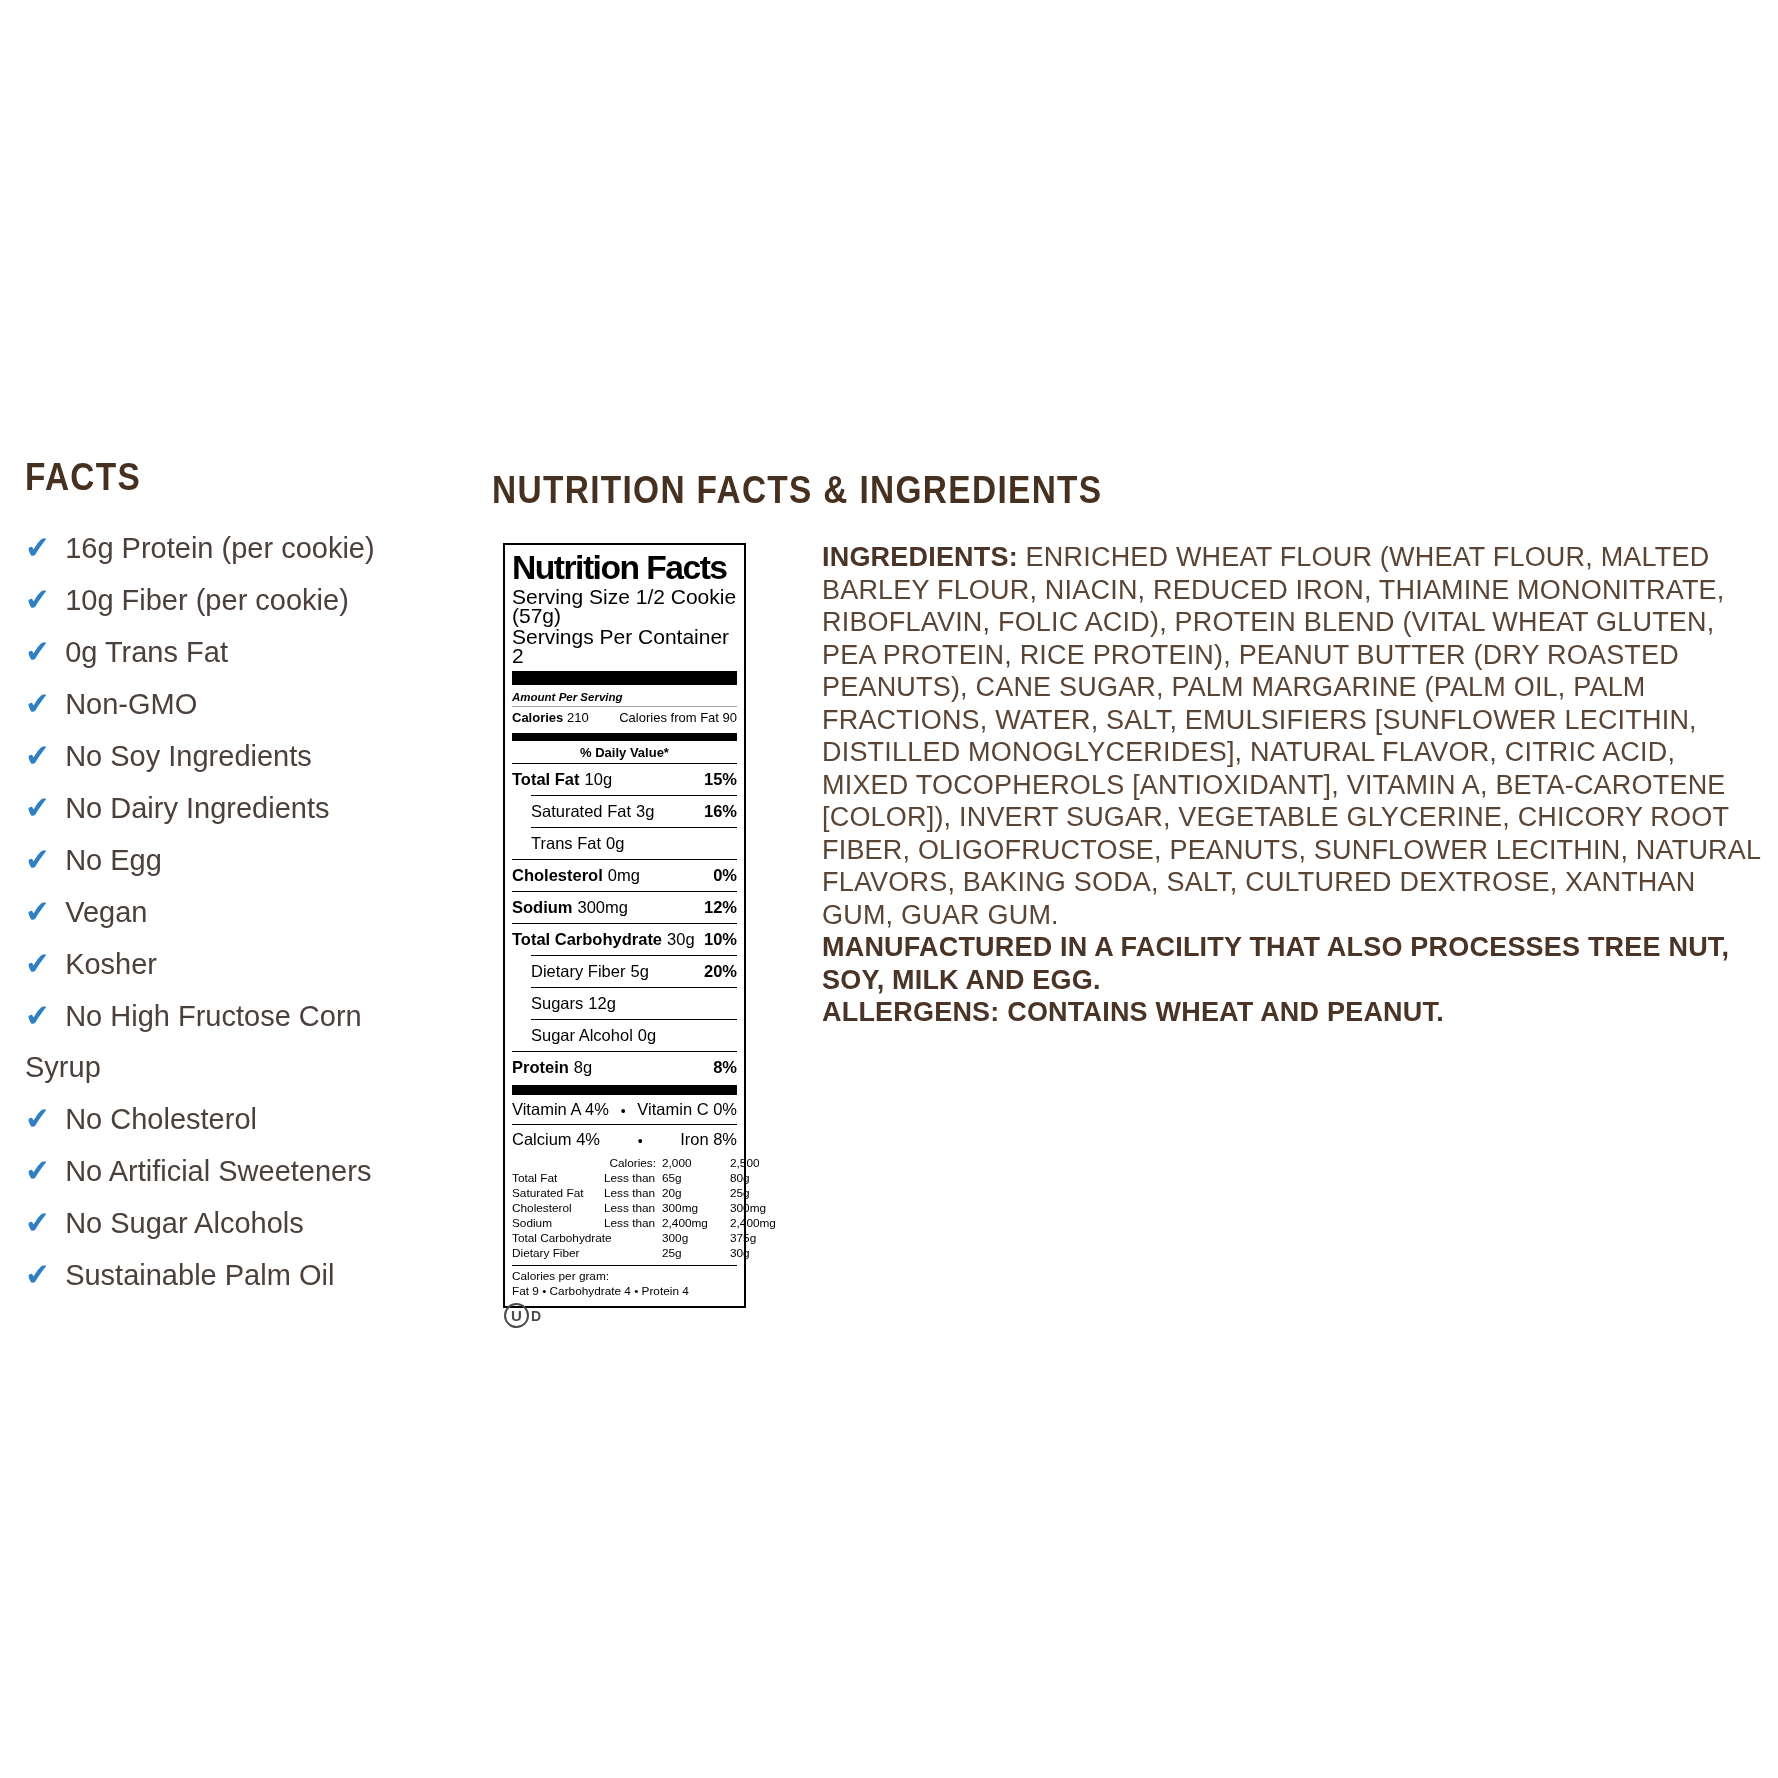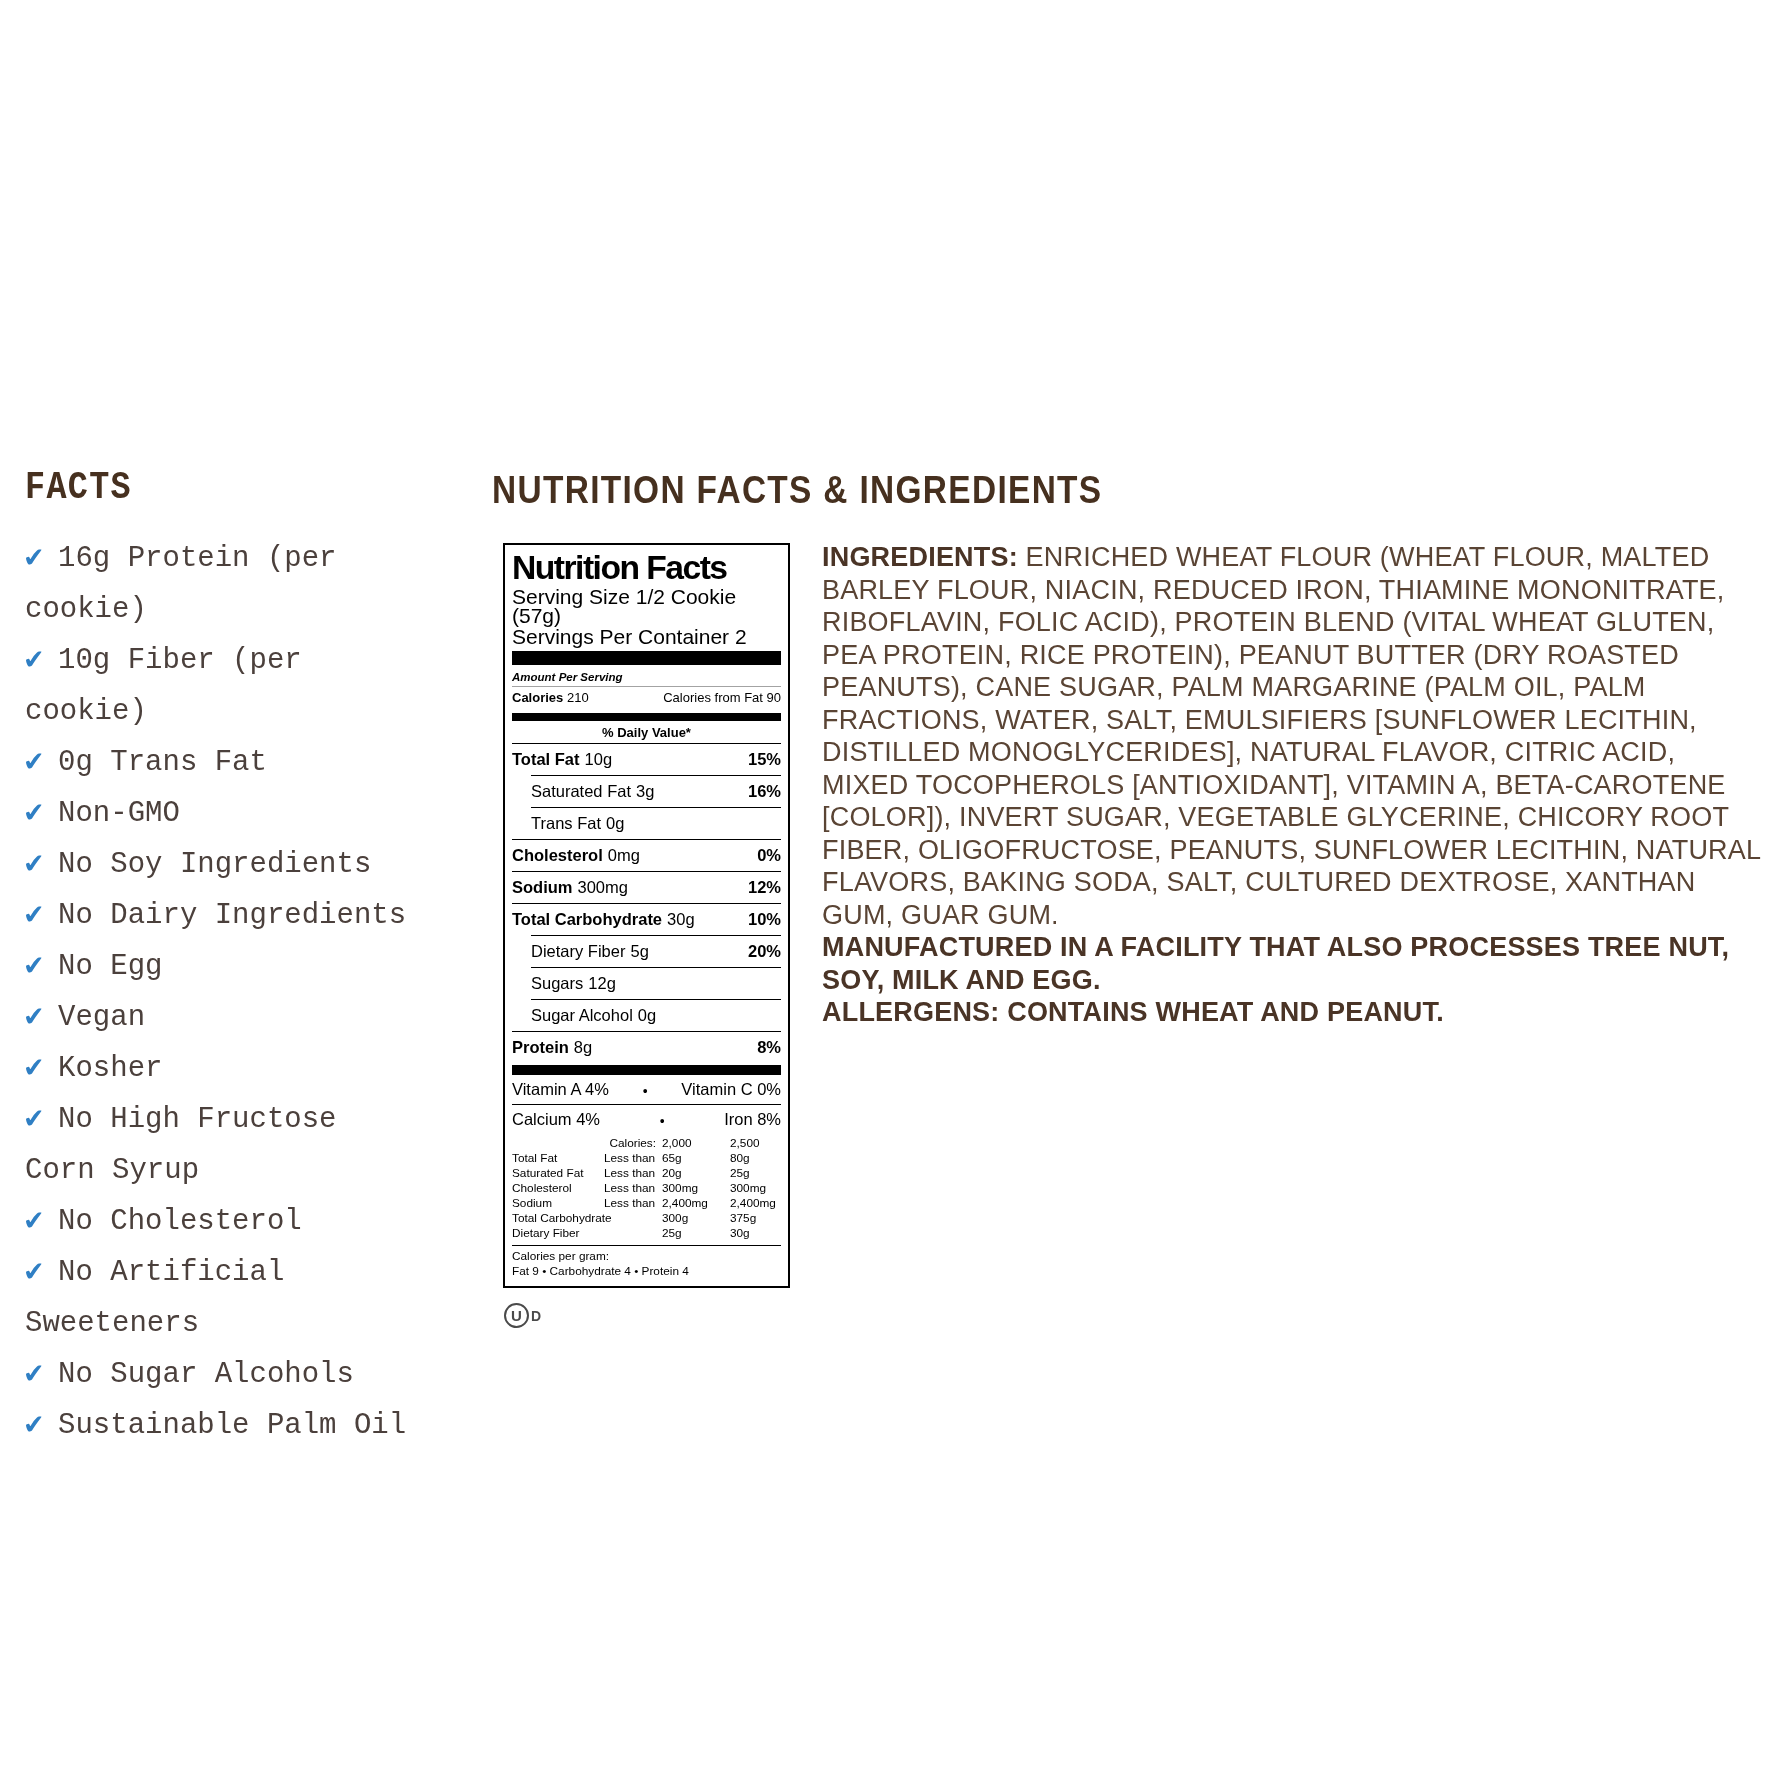--- a/index.html
+++ b/index.html
@@ -6,30 +6,30 @@
   html,body { width:1778px; height:1778px; background:#ffffff; overflow:hidden;
               font-family:"Liberation Sans", sans-serif; }
 
   .section-title {
     font-weight:700; font-size:38px; line-height:1; color:#46301f;
     letter-spacing:1.5px; transform:scaleX(0.88); transform-origin:left center;
     white-space:nowrap;
   }
 
   
-  .facts { position:absolute; left:25px; top:469px; width:392px;font-family:Liberation Mono, monospace; }
+  .facts { position:absolute; left:25px; top:458px; width:392px; }
   .facts-list { margin-top:26px; }
   .fact-item { font-size:29px; line-height:51px; color:#4b403c; }
   .check { color:#2f7fc4; font-size:30px; display:inline-block;
            transform:rotate(-4deg); margin-right:15px; }
 
   
   .nf-heading { position:absolute; left:492px; top:471px; }
 
-  .nf-label { position:absolute; left:503px; top:543px; width:287px;
+  .nf-label { position:absolute; left:503px; top:543px; width:243px;
               border:2.5px solid #000; background:#fff; padding:6px 7px 7px 7px;
               color:#000; }
   .nf-title { font-size:33px; font-weight:700; letter-spacing:-1.5px; line-height:1.05;
               transform:scaleX(1.02); transform-origin:left center; }
   .nf-serving { font-size:21px; line-height:19.5px; margin-top:1px; }
   .bar { background:#000; height:14px; margin:5px 0 4px 0; }
   .bar.thin { height:8px; margin:3px 0 0 0; }
   .bar.mid { height:10px; margin:2px 0 0 0; }
   .nf-aps { font-size:11.5px; font-weight:700; font-style:italic; padding:2px 0 3px 0; }
   .nf-cal { display:flex; justify-content:space-between; font-size:13px; padding:3px 0 5px 0; border-top:1px solid #a3a3a3; }

